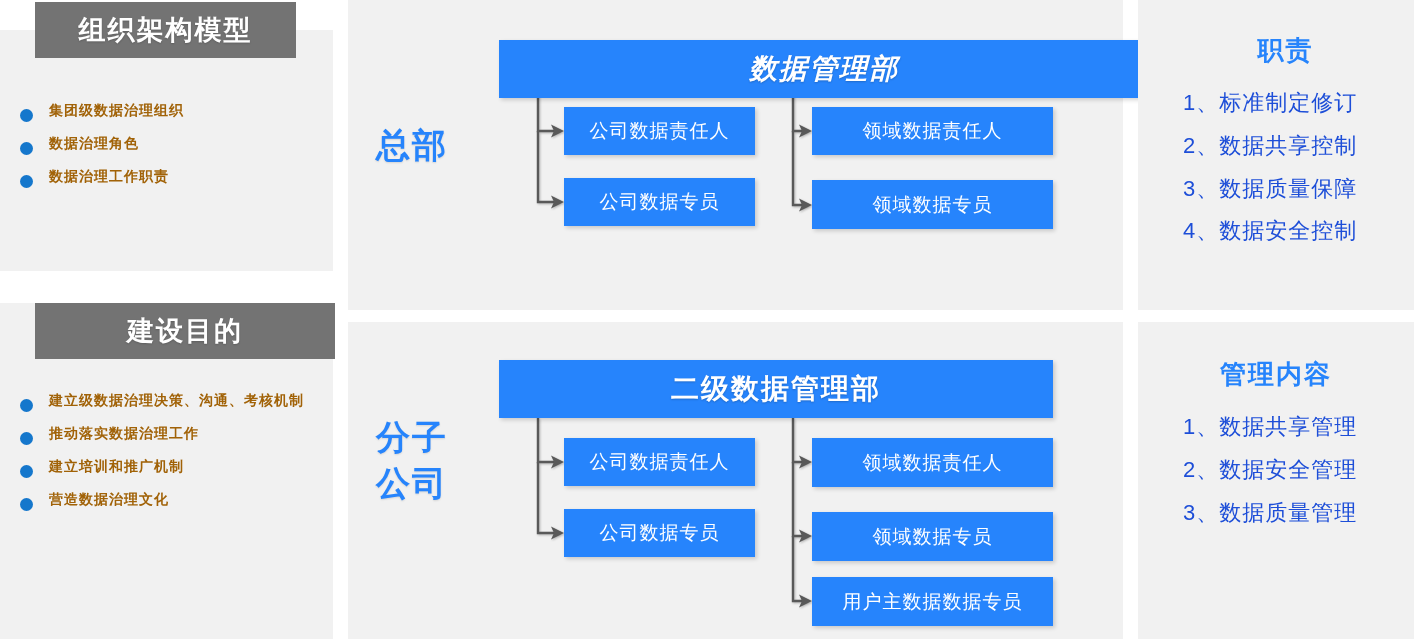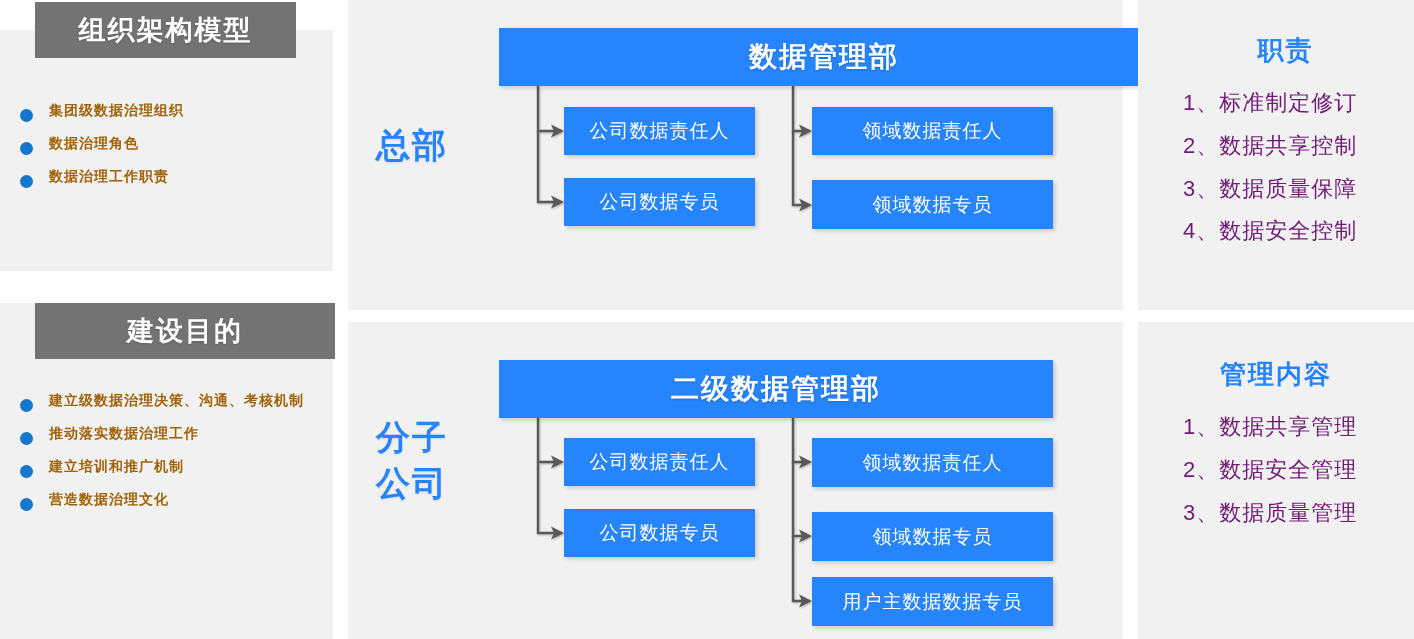--- a/index.html
+++ b/index.html
@@ -87,21 +87,21 @@
   }
   .box-head {
     font-size: 28px;
     font-weight: bold;
     letter-spacing: 2px;
     text-shadow: 0 1px 2px rgba(0,0,0,.2);
   }
   .box-leaf { font-size: 19px; letter-spacing: 1px; }
 
   
-  .head-1 { left: 499px; top: 28px;  width: 650px; height: 58px; }
+  .head-1 { left: 499px; top: 40px;  width: 650px; height: 58px; font-style: italic; }
   .head-2 { left: 499px; top: 360px; width: 554px; height: 58px; }
 
   
   .t-l1 { left: 564px; top: 107px; width: 191px; height: 48px; }
   .t-l2 { left: 564px; top: 178px; width: 191px; height: 48px; }
   .t-r1 { left: 812px; top: 107px; width: 241px; height: 48px; }
   .t-r2 { left: 812px; top: 180px; width: 241px; height: 49px; }
 
   
   .b-l1 { left: 564px; top: 438px; width: 191px; height: 48px; }
@@ -127,21 +127,21 @@
     letter-spacing: 2px;
   }
   .rt-1 { left: 1138px; top: 33px; padding-left: 19px; }
   .rt-2 { left: 1138px; top: 357px; }
 
   .num-list { position: absolute; width: 276px; }
   .nl-1 { left: 1138px; top: 88px; }
   .nl-2 { left: 1138px; top: 412px; }
   .num-row {
     font-size: 22px;
-    color: #701a75;
+    color: #1d4ed8;
     letter-spacing: 1px;
     padding: 0 0 0 45px;
     margin-bottom: 12px;
     line-height: 1.4;
   }
 </style>
 </head>
 <body>
 
 <div id="root">

